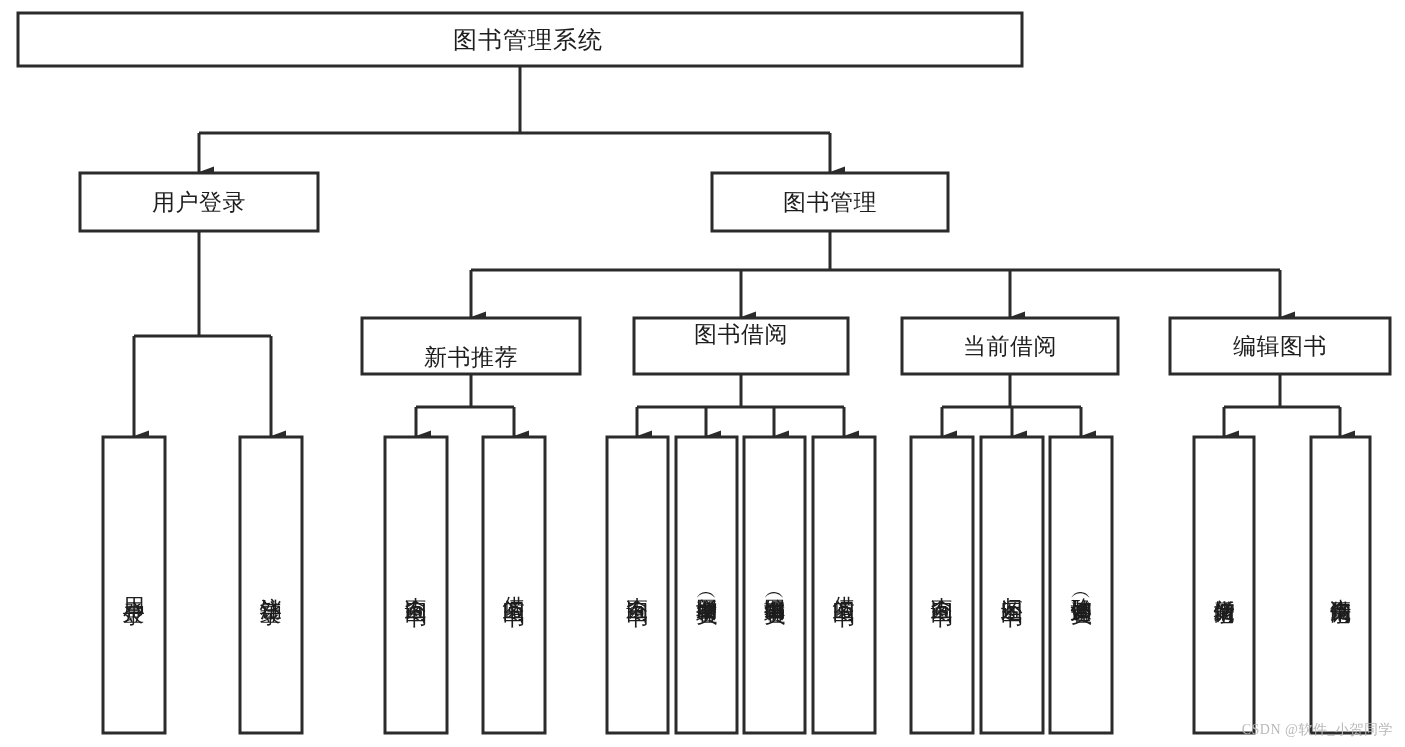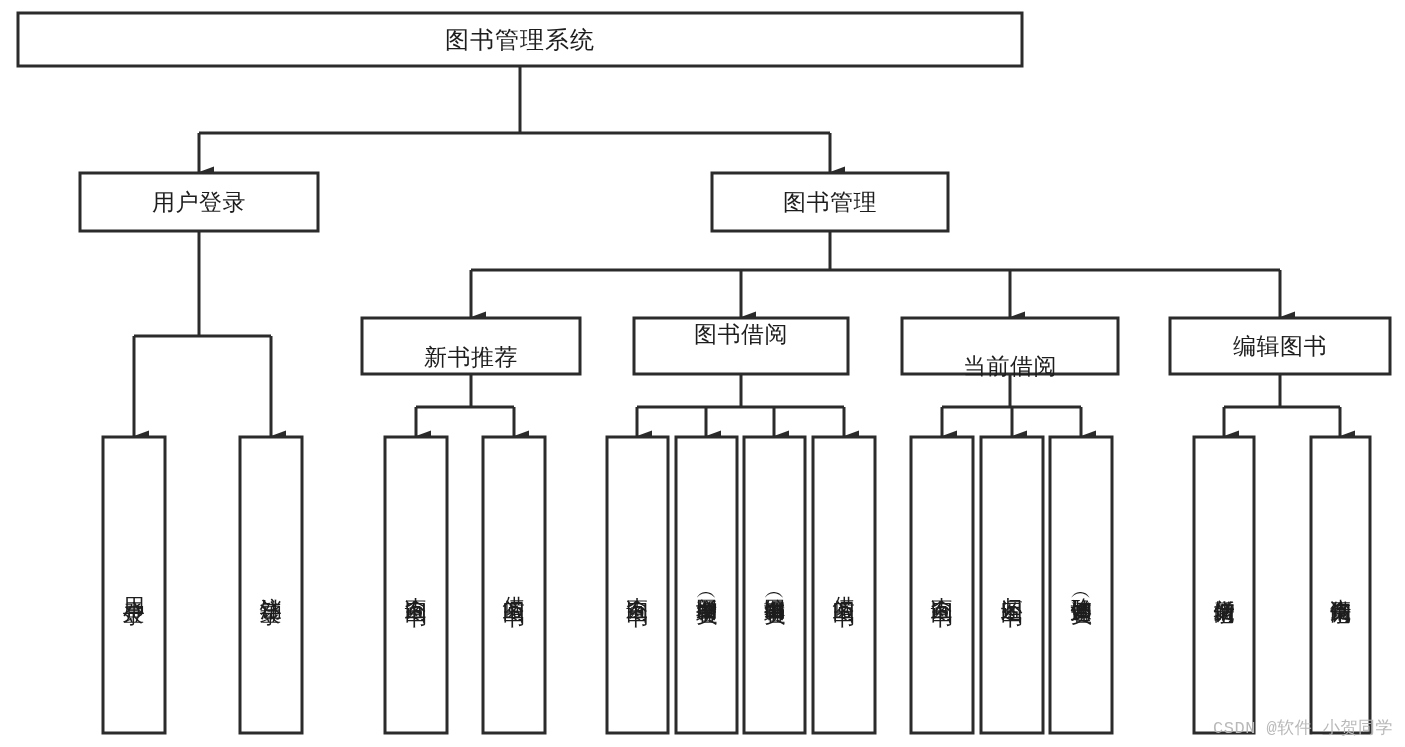--- a/index.html
+++ b/index.html
@@ -51,40 +51,41 @@
     box-sizing: border-box;
   }
   .label-h {
     font-size: 23px;
     line-height: 1.15;
     letter-spacing: 0.5px;
   }
   .label-title {
     font-size: 24px;
     letter-spacing: 1px;
+    margin-left: 8px;
   }
   .label-v {
     writing-mode: vertical-rl;
     text-orientation: upright;
     font-size: 22px;
     line-height: 1.06;
     letter-spacing: 3px;
     white-space: nowrap;
   }
   .label-v.compact {
     letter-spacing: 1px;
     font-size: 21px;
   }
   .watermark {
     position: absolute;
     right: 12px;
     bottom: 8px;
-    font-size: 17px;
+    font-size: 14px;
     color: #b9b9b9;
-    font-family: Liberation Mono, monospace;
+    font-family: Liberation Serif, serif;
     letter-spacing: 0.5px;
     white-space: nowrap;
   }
 </style>
 </head>
 <body>
 
 <div id="diagram-root">
 
   <svg id="diagram-svg" viewBox="0 0 1405 747">
@@ -183,21 +184,21 @@
       <div class="node-label label-v" style="left: 240px; top: 437px; width: 62px; height: 296px;">注销登录</div>
       <div class="node-label label-h" style="left: 712px; top: 173px; width: 236px; height: 58px; border-radius: 24px;">图书管理</div>
       <div class="node-label label-h" style="left: 362px; top: 329px; width: 218px; height: 56px;">新书推荐</div>
       <div class="node-label label-v" style="left: 385px; top: 437px; width: 62px; height: 296px;">查询图书</div>
       <div class="node-label label-v" style="left: 483px; top: 437px; width: 62px; height: 296px;">借阅图书</div>
       <div class="node-label label-h" style="left: 634px; top: 306px; width: 214px; height: 56px;">图书借阅</div>
       <div class="node-label label-v" style="left: 607px; top: 437px; width: 61px; height: 296px;">查询图书</div>
       <div class="node-label label-v compact" style="left: 676px; top: 437px; width: 61px; height: 296px;">新增图书（管理员）</div>
       <div class="node-label label-v compact" style="left: 744px; top: 437px; width: 61px; height: 296px;">编辑图书（管理员）</div>
       <div class="node-label label-v" style="left: 813px; top: 437px; width: 62px; height: 296px;">借阅图书</div>
-      <div class="node-label label-h" style="left: 902px; top: 318px; width: 216px; height: 56px; margin-top: 20px;">当前借阅</div>
+      <div class="node-label label-h" style="left: 902px; top: 318px; width: 216px; height: 56px;">当前借阅</div>
       <div class="node-label label-v" style="left: 911px; top: 437px; width: 62px; height: 296px;">查询图书</div>
       <div class="node-label label-v" style="left: 981px; top: 437px; width: 62px; height: 296px;">归还图书</div>
       <div class="node-label label-v compact" style="left: 1050px; top: 437px; width: 62px; height: 296px;">确认归还（管理员）</div>
       <div class="node-label label-h" style="left: 1170px; top: 318px; width: 220px; height: 56px;">编辑图书</div>
       <div class="node-label label-v compact" style="left: 1194px; top: 437px; width: 60px; height: 296px;">新增借阅记录</div>
       <div class="node-label label-v compact" style="left: 1311px; top: 437px; width: 59px; height: 296px;">查询借阅记录</div>
     </div>
 
   <div class="watermark">CSDN @软件_小贺同学</div>
 </div>

